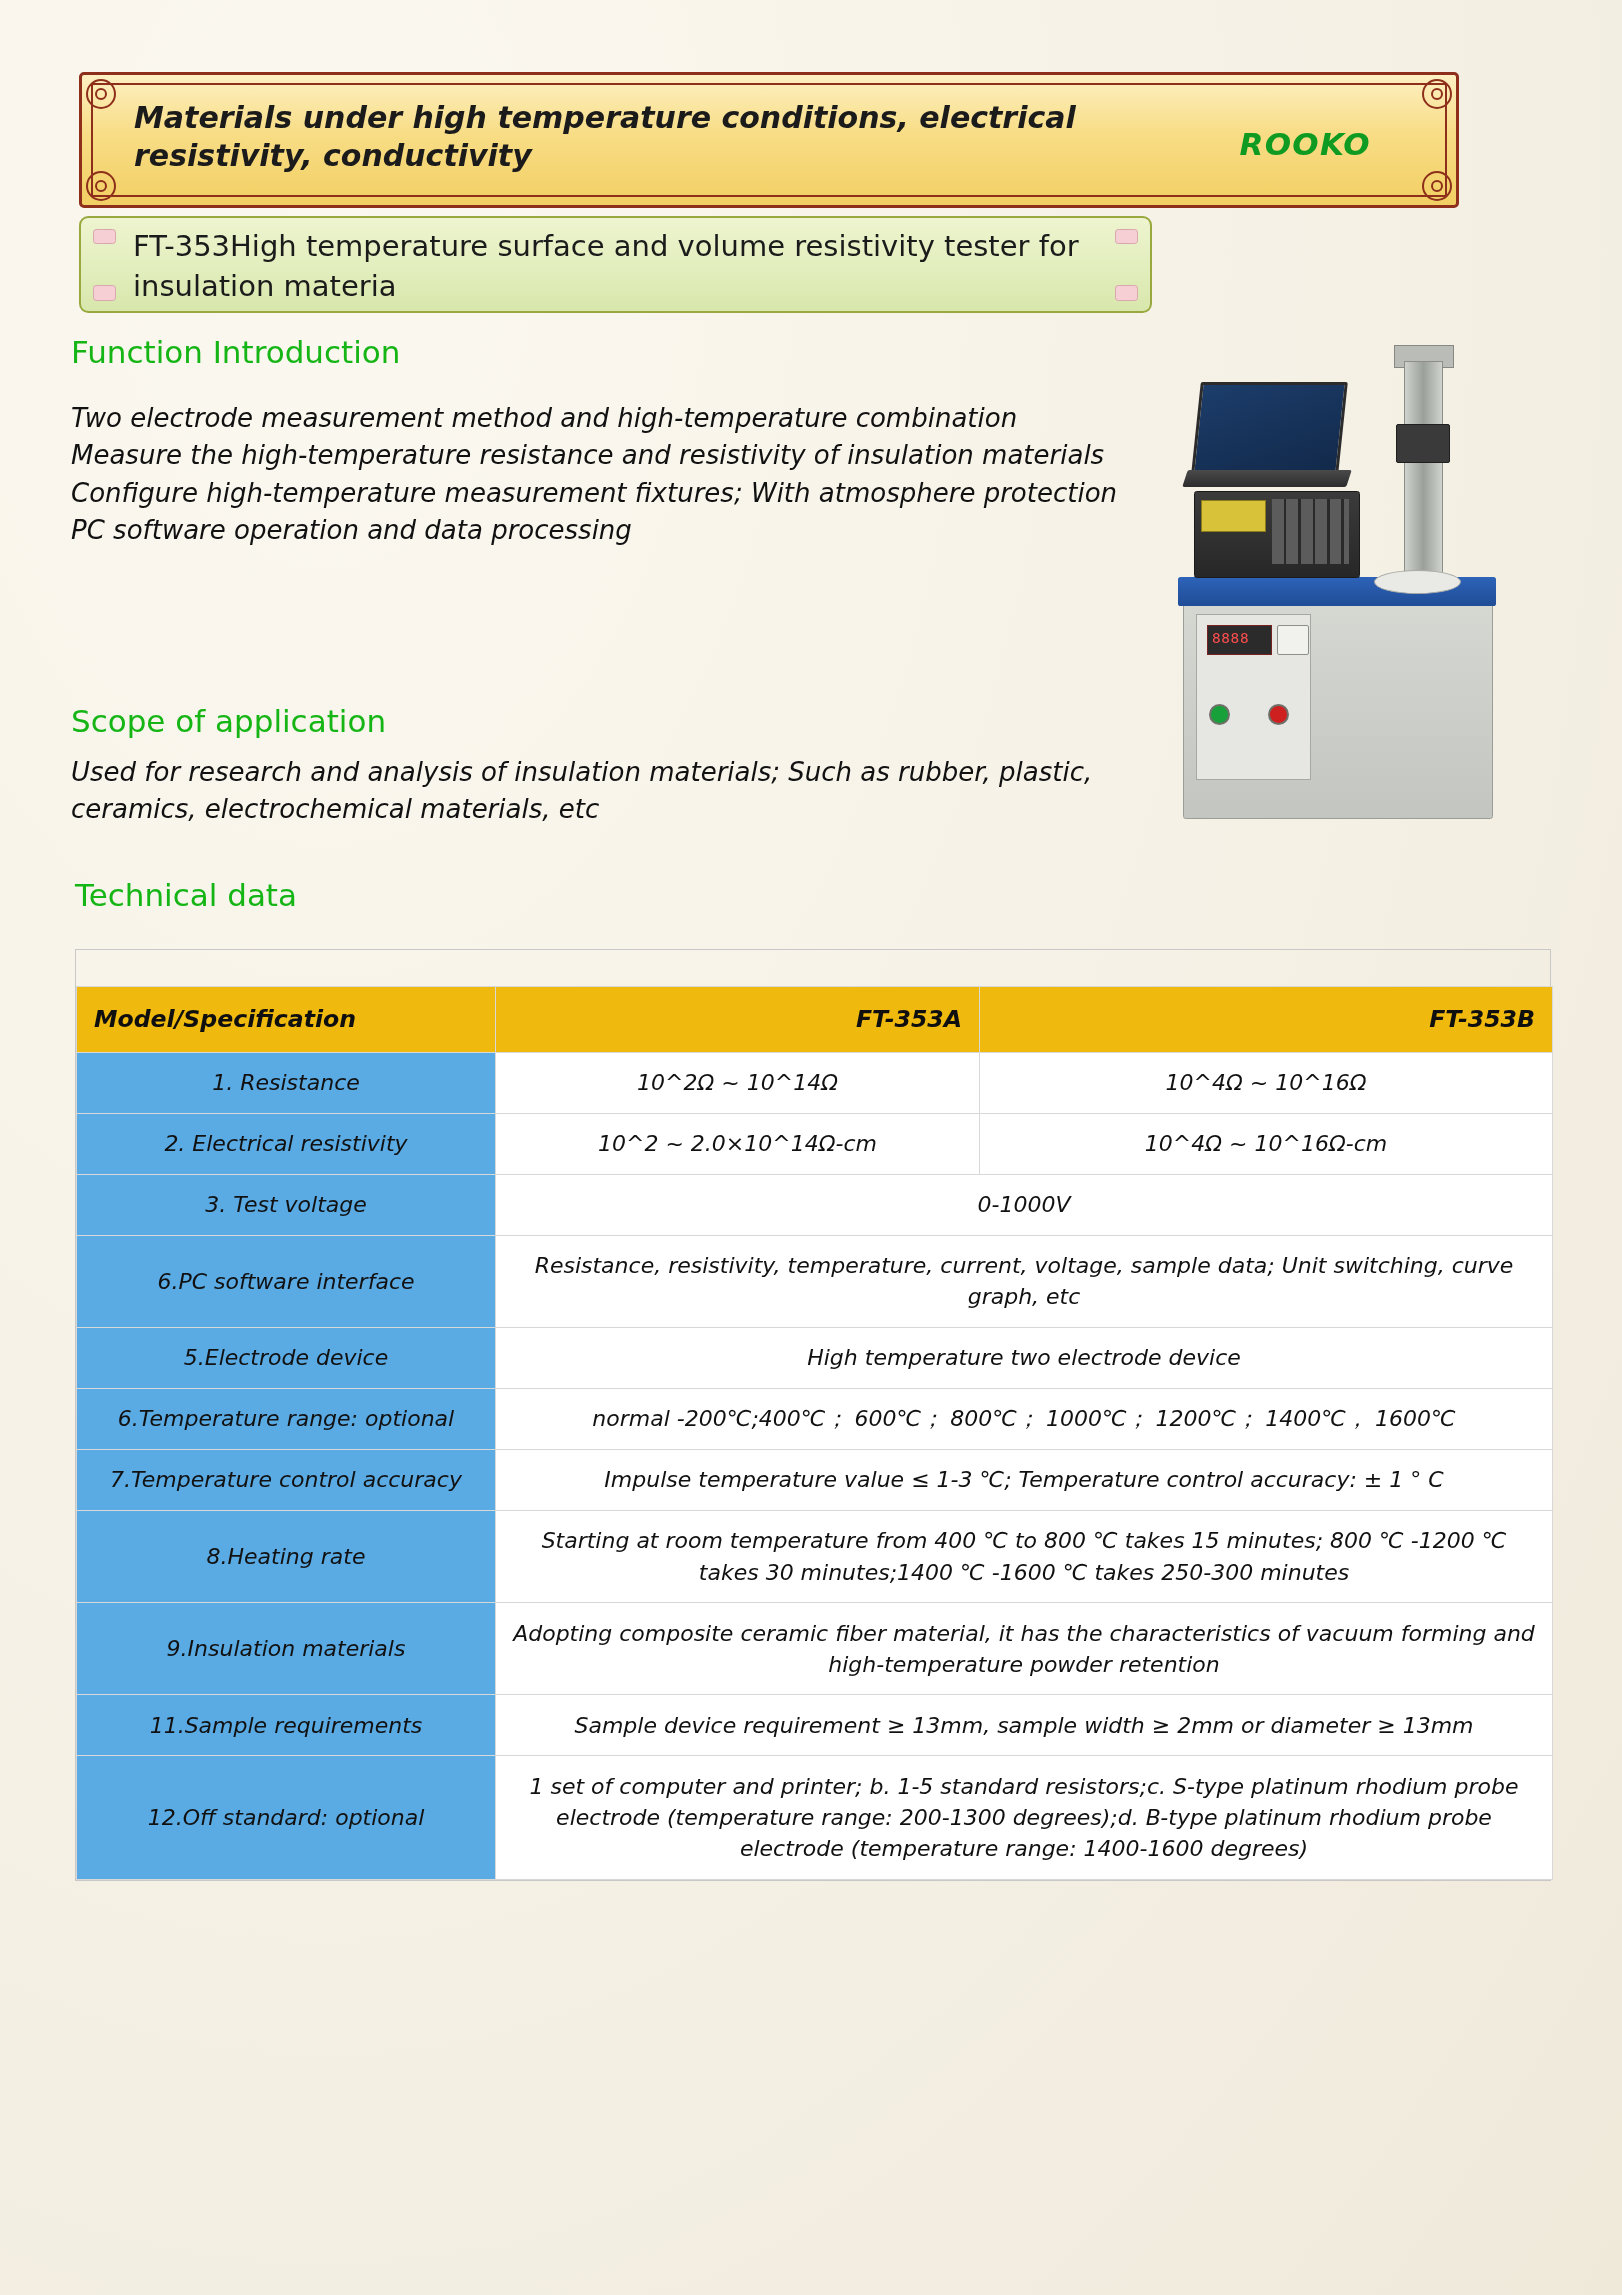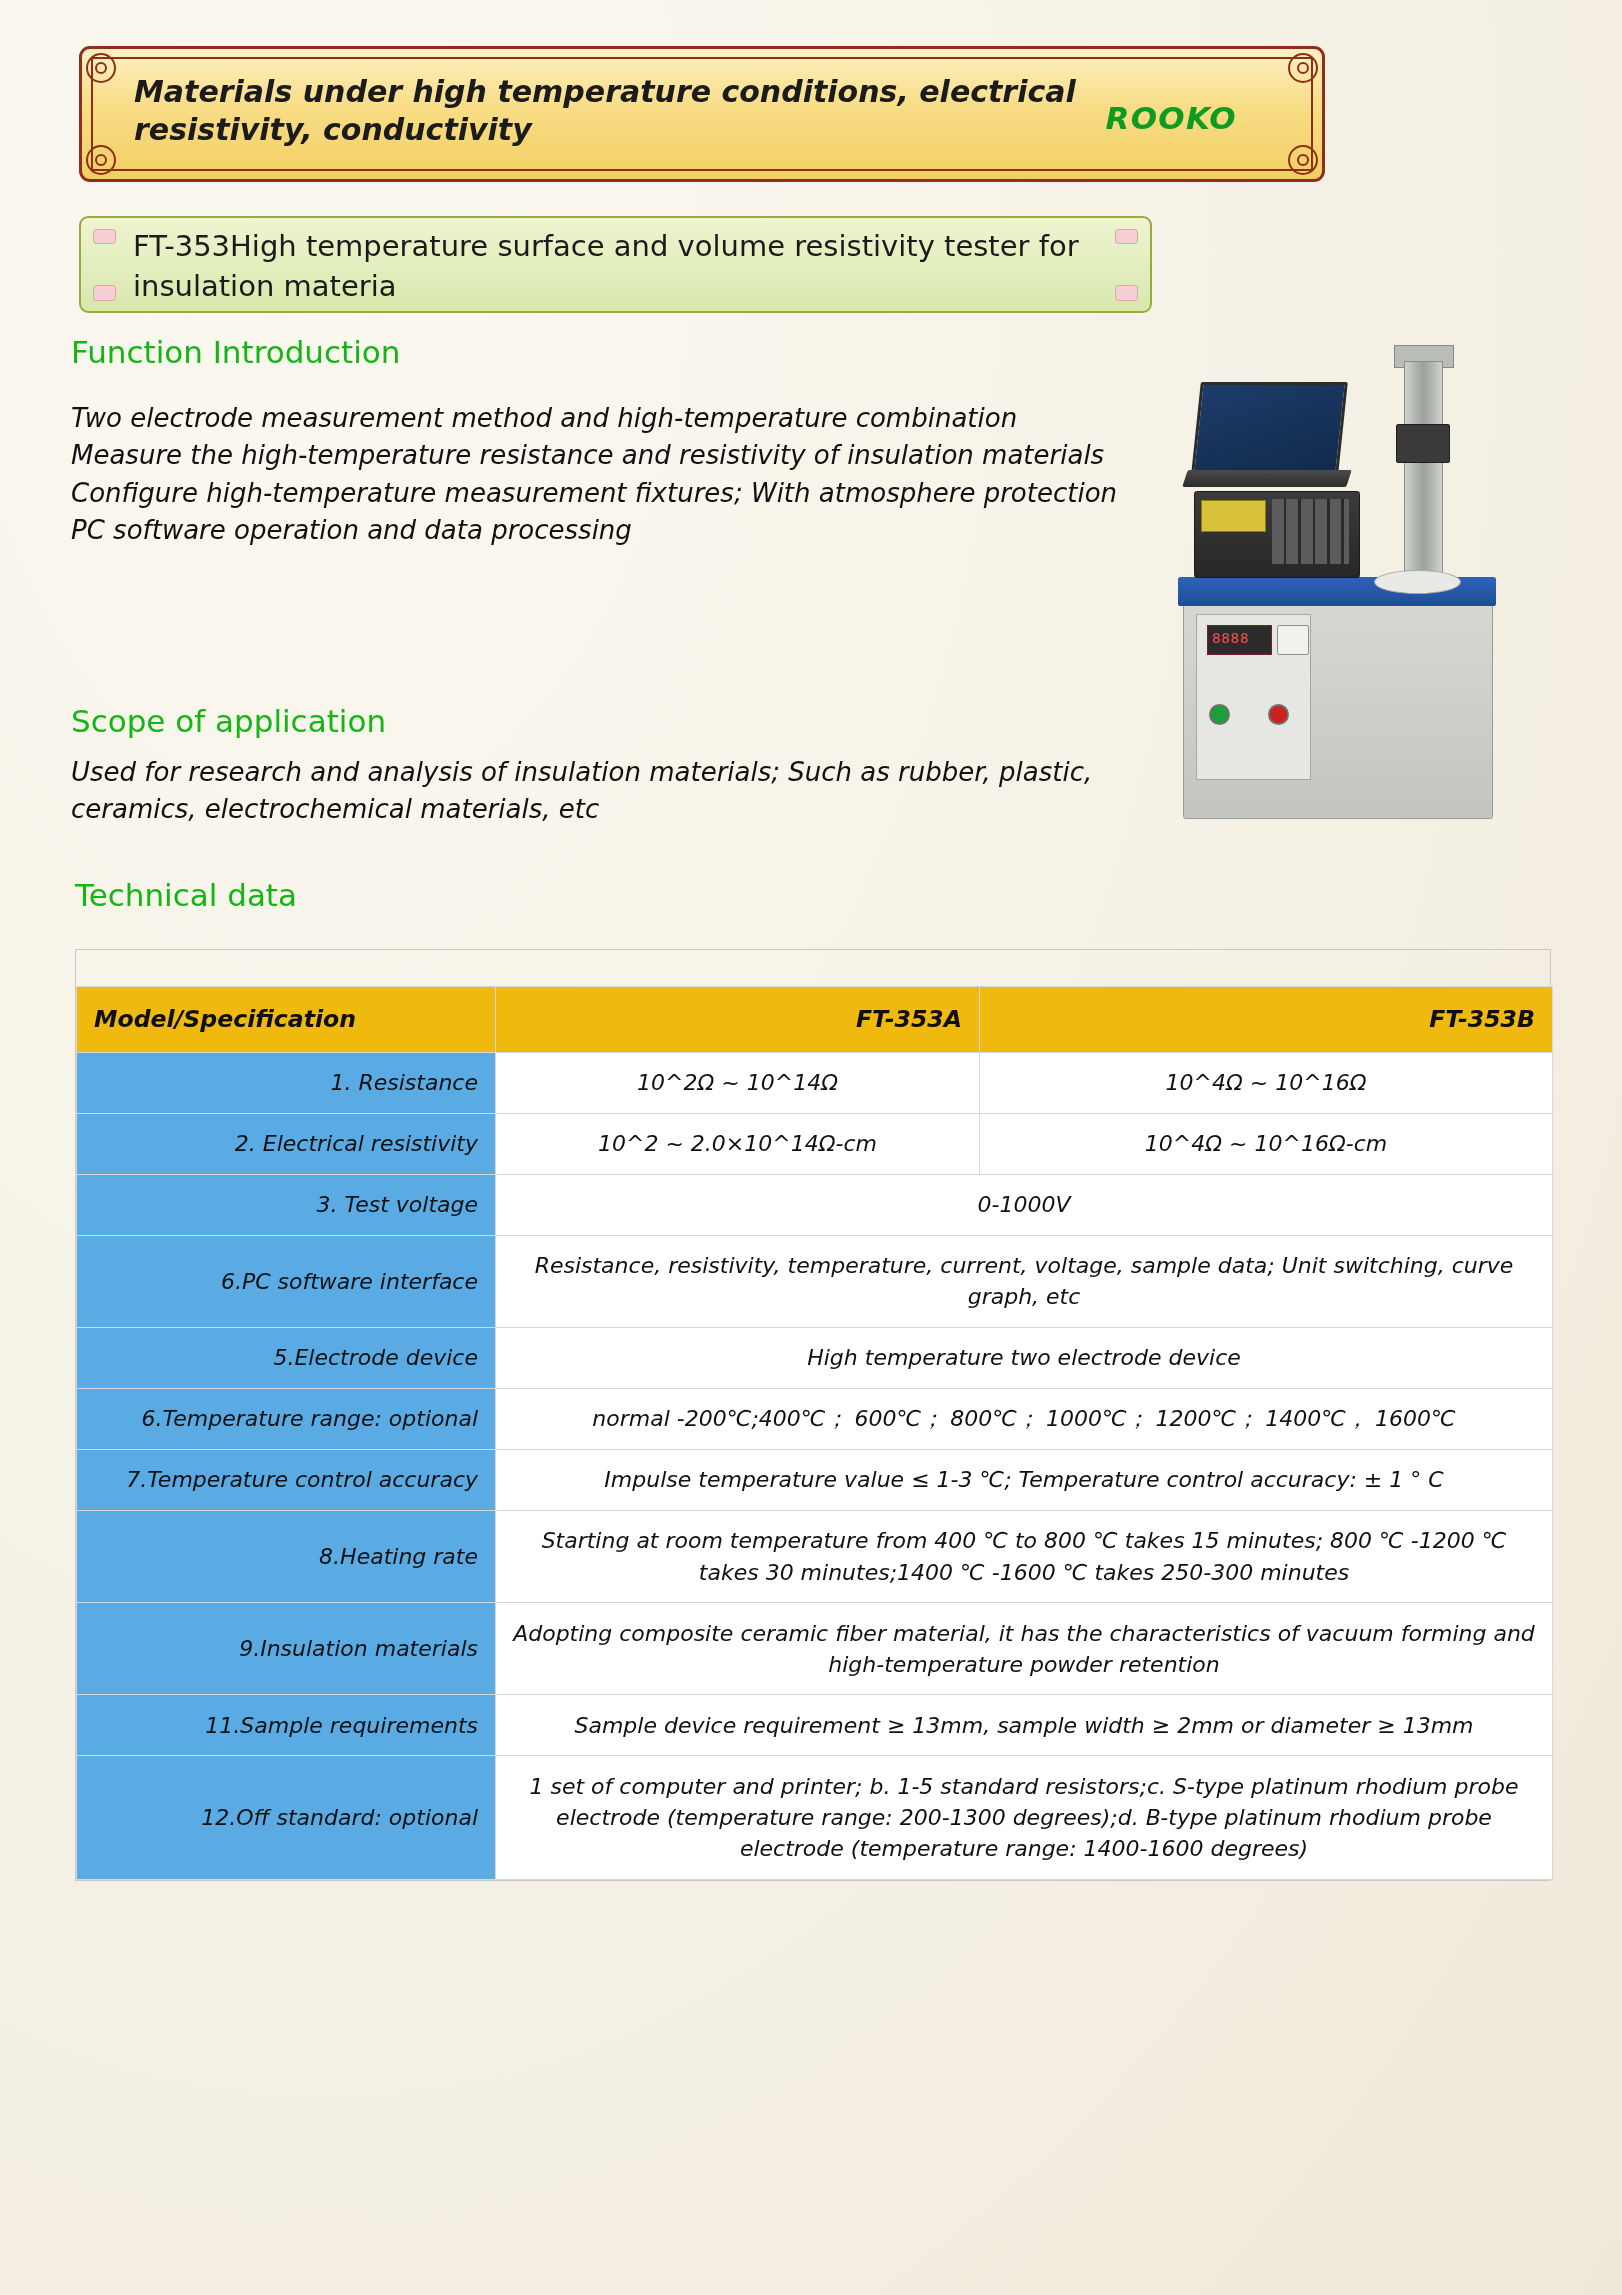--- a/index.html
+++ b/index.html
@@ -20,26 +20,26 @@
     width: 1623px;
     height: 2295px;
     background:
       radial-gradient(ellipse at 20% 10%, #fbf8f0 0%, #f4f0e4 60%, #efe9da 100%);
   }
 
   
   .banner {
     position: absolute;
     left: 79px;
-    top: 46px;
-    width: 1246px;
+    top: 72px;
+    width: 1380px;
     height: 136px;
     background: linear-gradient(180deg, #fdf0c2 0%, #f8dd86 45%, #f2cf63 100%);
     border: 3.9px solid #8d2f1b;
-    border-radius: 11px;
+    border-radius: 5px;
     box-sizing: border-box;
   }
   .banner-inner {
     position: absolute;
     left: 9.2px; top: 7.9px; right: 9.2px; bottom: 7.9px;
     border: 2px solid #8d2f1b;
     border-radius: 2.6px;
     box-sizing: border-box;
   }
   .corner {
@@ -326,21 +326,21 @@
     font-style: italic;
     font-size: 23.6px;
     padding-top: 18.3px;
     padding-bottom: 18.3px;
   }
   thead th.c0 { text-align: left; }
   thead th.c1, thead th.c2 { text-align: right; }
   td.label {
     background: #5aaae4;
     color: #111;
-    text-align: right;
+    text-align: center;
     font-size: 22px;
   }
   td.val {
     background: #ffffff;
     text-align: center;
     line-height: 1.42;
   }
   col.c0 { width: 419px; }
   col.c1 { width: 484px; }
   col.c2 { width: 573px; }

